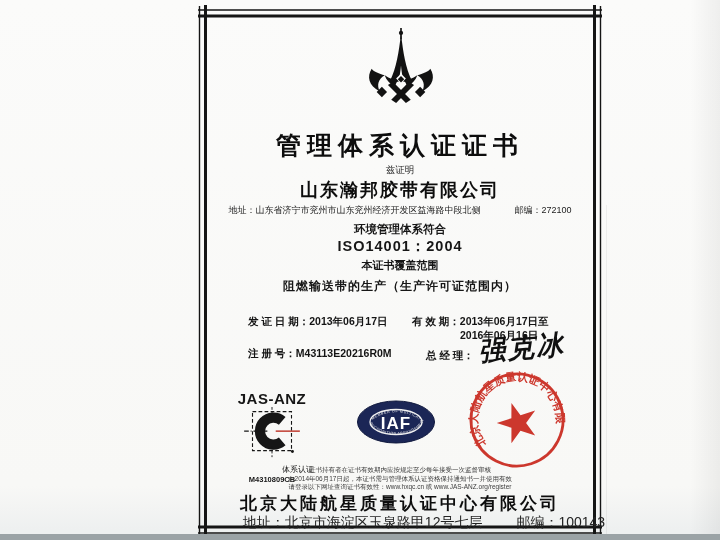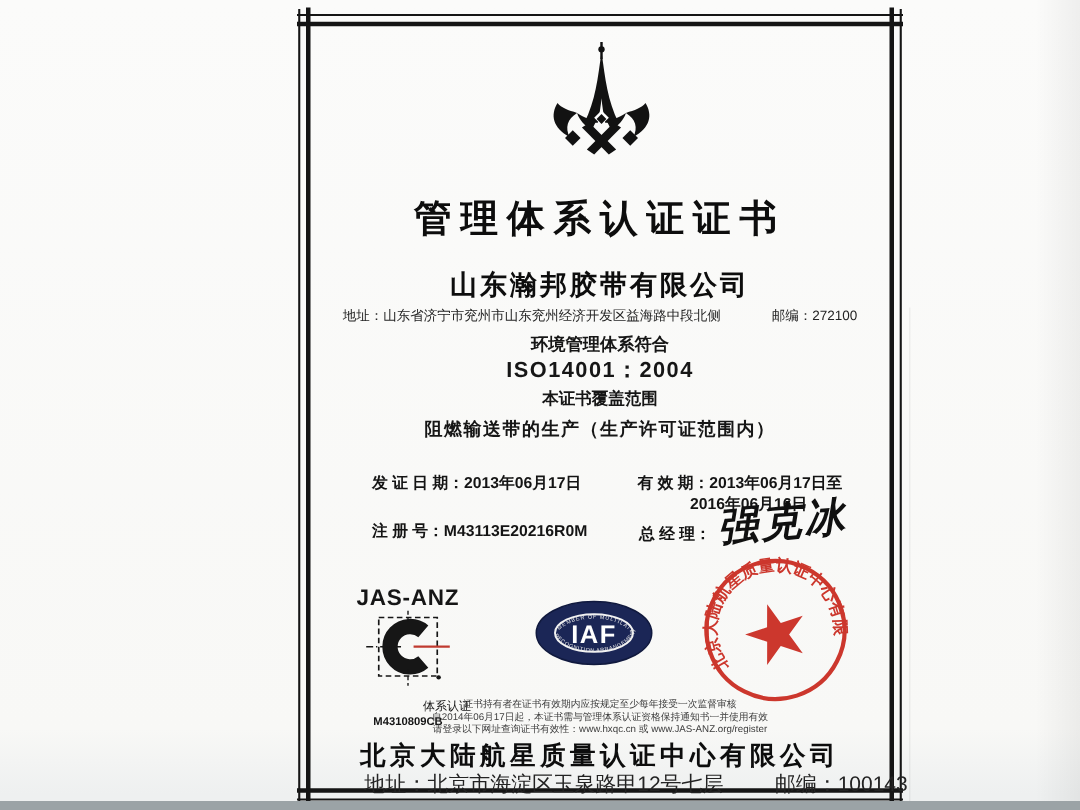--- a/index.html
+++ b/index.html
@@ -73,40 +73,41 @@
         <rect x="69" y="74" width="9" height="9" transform="rotate(45 73.5 78.5)"></rect>
         <path d="M40 66 L62 88 L56 92 L34 70 Z"></path>
         <path d="M60 66 L38 88 L44 92 L66 70 Z"></path>
         <path d="M44 62 L50 56 L56 62 L50 68 Z" fill="#fff"></path>
         <path d="M46 63 L50 59 L54 63 L50 67 Z"></path>
       </g>
     </svg>
 
     <div class="abs ctr title" style="top:129px;">管理体系认证证书</div>
 
+    <div class="abs ctr small" style="top:164px;">兹证明</div>
 
     <div class="abs ctr company" style="top:178px;">山东瀚邦胶带有限公司</div>
 
     <div class="abs ctr addr-row" style="top:204px;">
       <span>地址：山东省济宁市兖州市山东兖州经济开发区益海路中段北侧</span><span class="addr-gap"></span><span>邮编：272100</span>
     </div>
 
     <div class="abs ctr sys" style="top:222px;">环境管理体系符合</div>
 
     <div class="abs ctr std" style="top:237px;">ISO14001：2004</div>
 
     <div class="abs ctr scope-t" style="top:258px;">本证书覆盖范围</div>
 
     <div class="abs ctr scope" style="top:278px;">阻燃输送带的生产（生产许可证范围内）</div>
 
     <div class="abs fld" style="left:50px;top:315px;">
       <span>发 证 日 期：</span><span>2013年06月17日</span>
     </div>
 
-    <div class="abs fld" style="left:227px;top:315px;">
+    <div class="abs fld" style="left:214px;top:315px;">
       <span>有 效 期：</span><span>2013年06月17日至</span>
     </div>
     <div class="abs fld" style="left:262px;top:329px;">2016年06月16日</div>
 
     <div class="abs fld" style="left:50px;top:347px;">
       <span>注  册  号：</span><span>M43113E20216R0M</span>
     </div>
 
     <div class="abs fld" style="left:228px;top:349px;">总 经 理：</div>
     <div class="abs sig" style="left:280px;top:330px;">强克冰</div>

